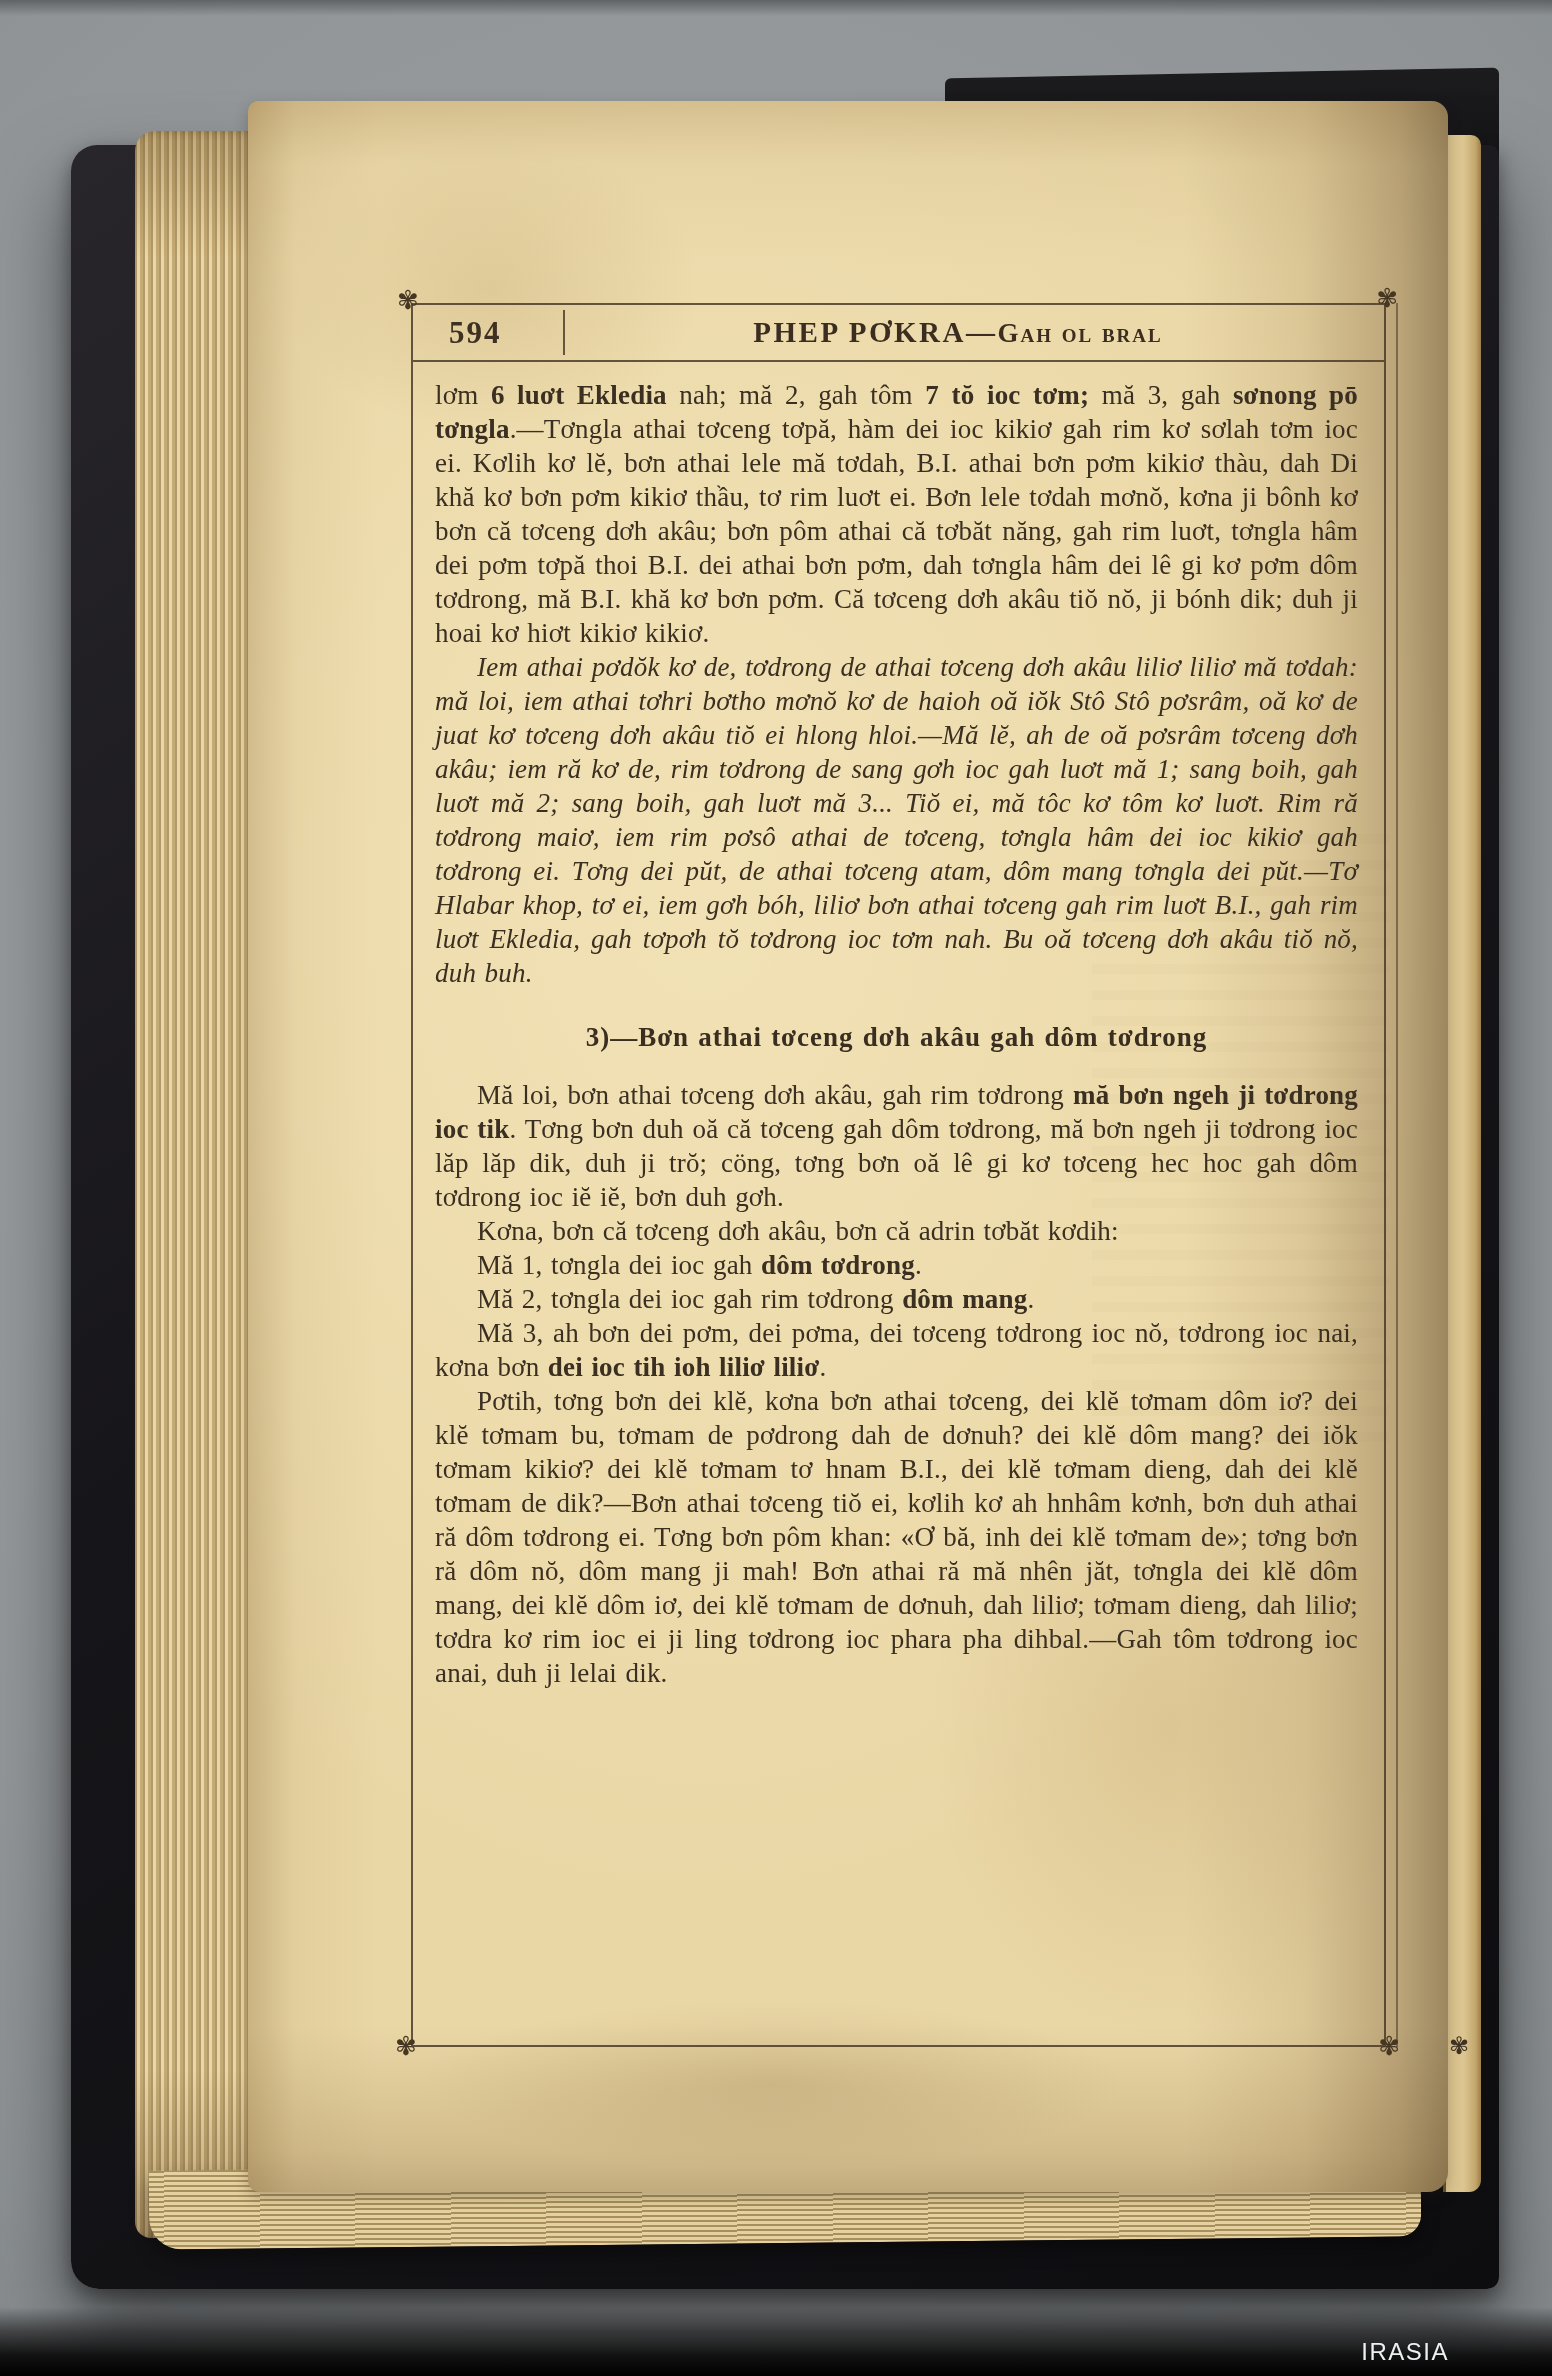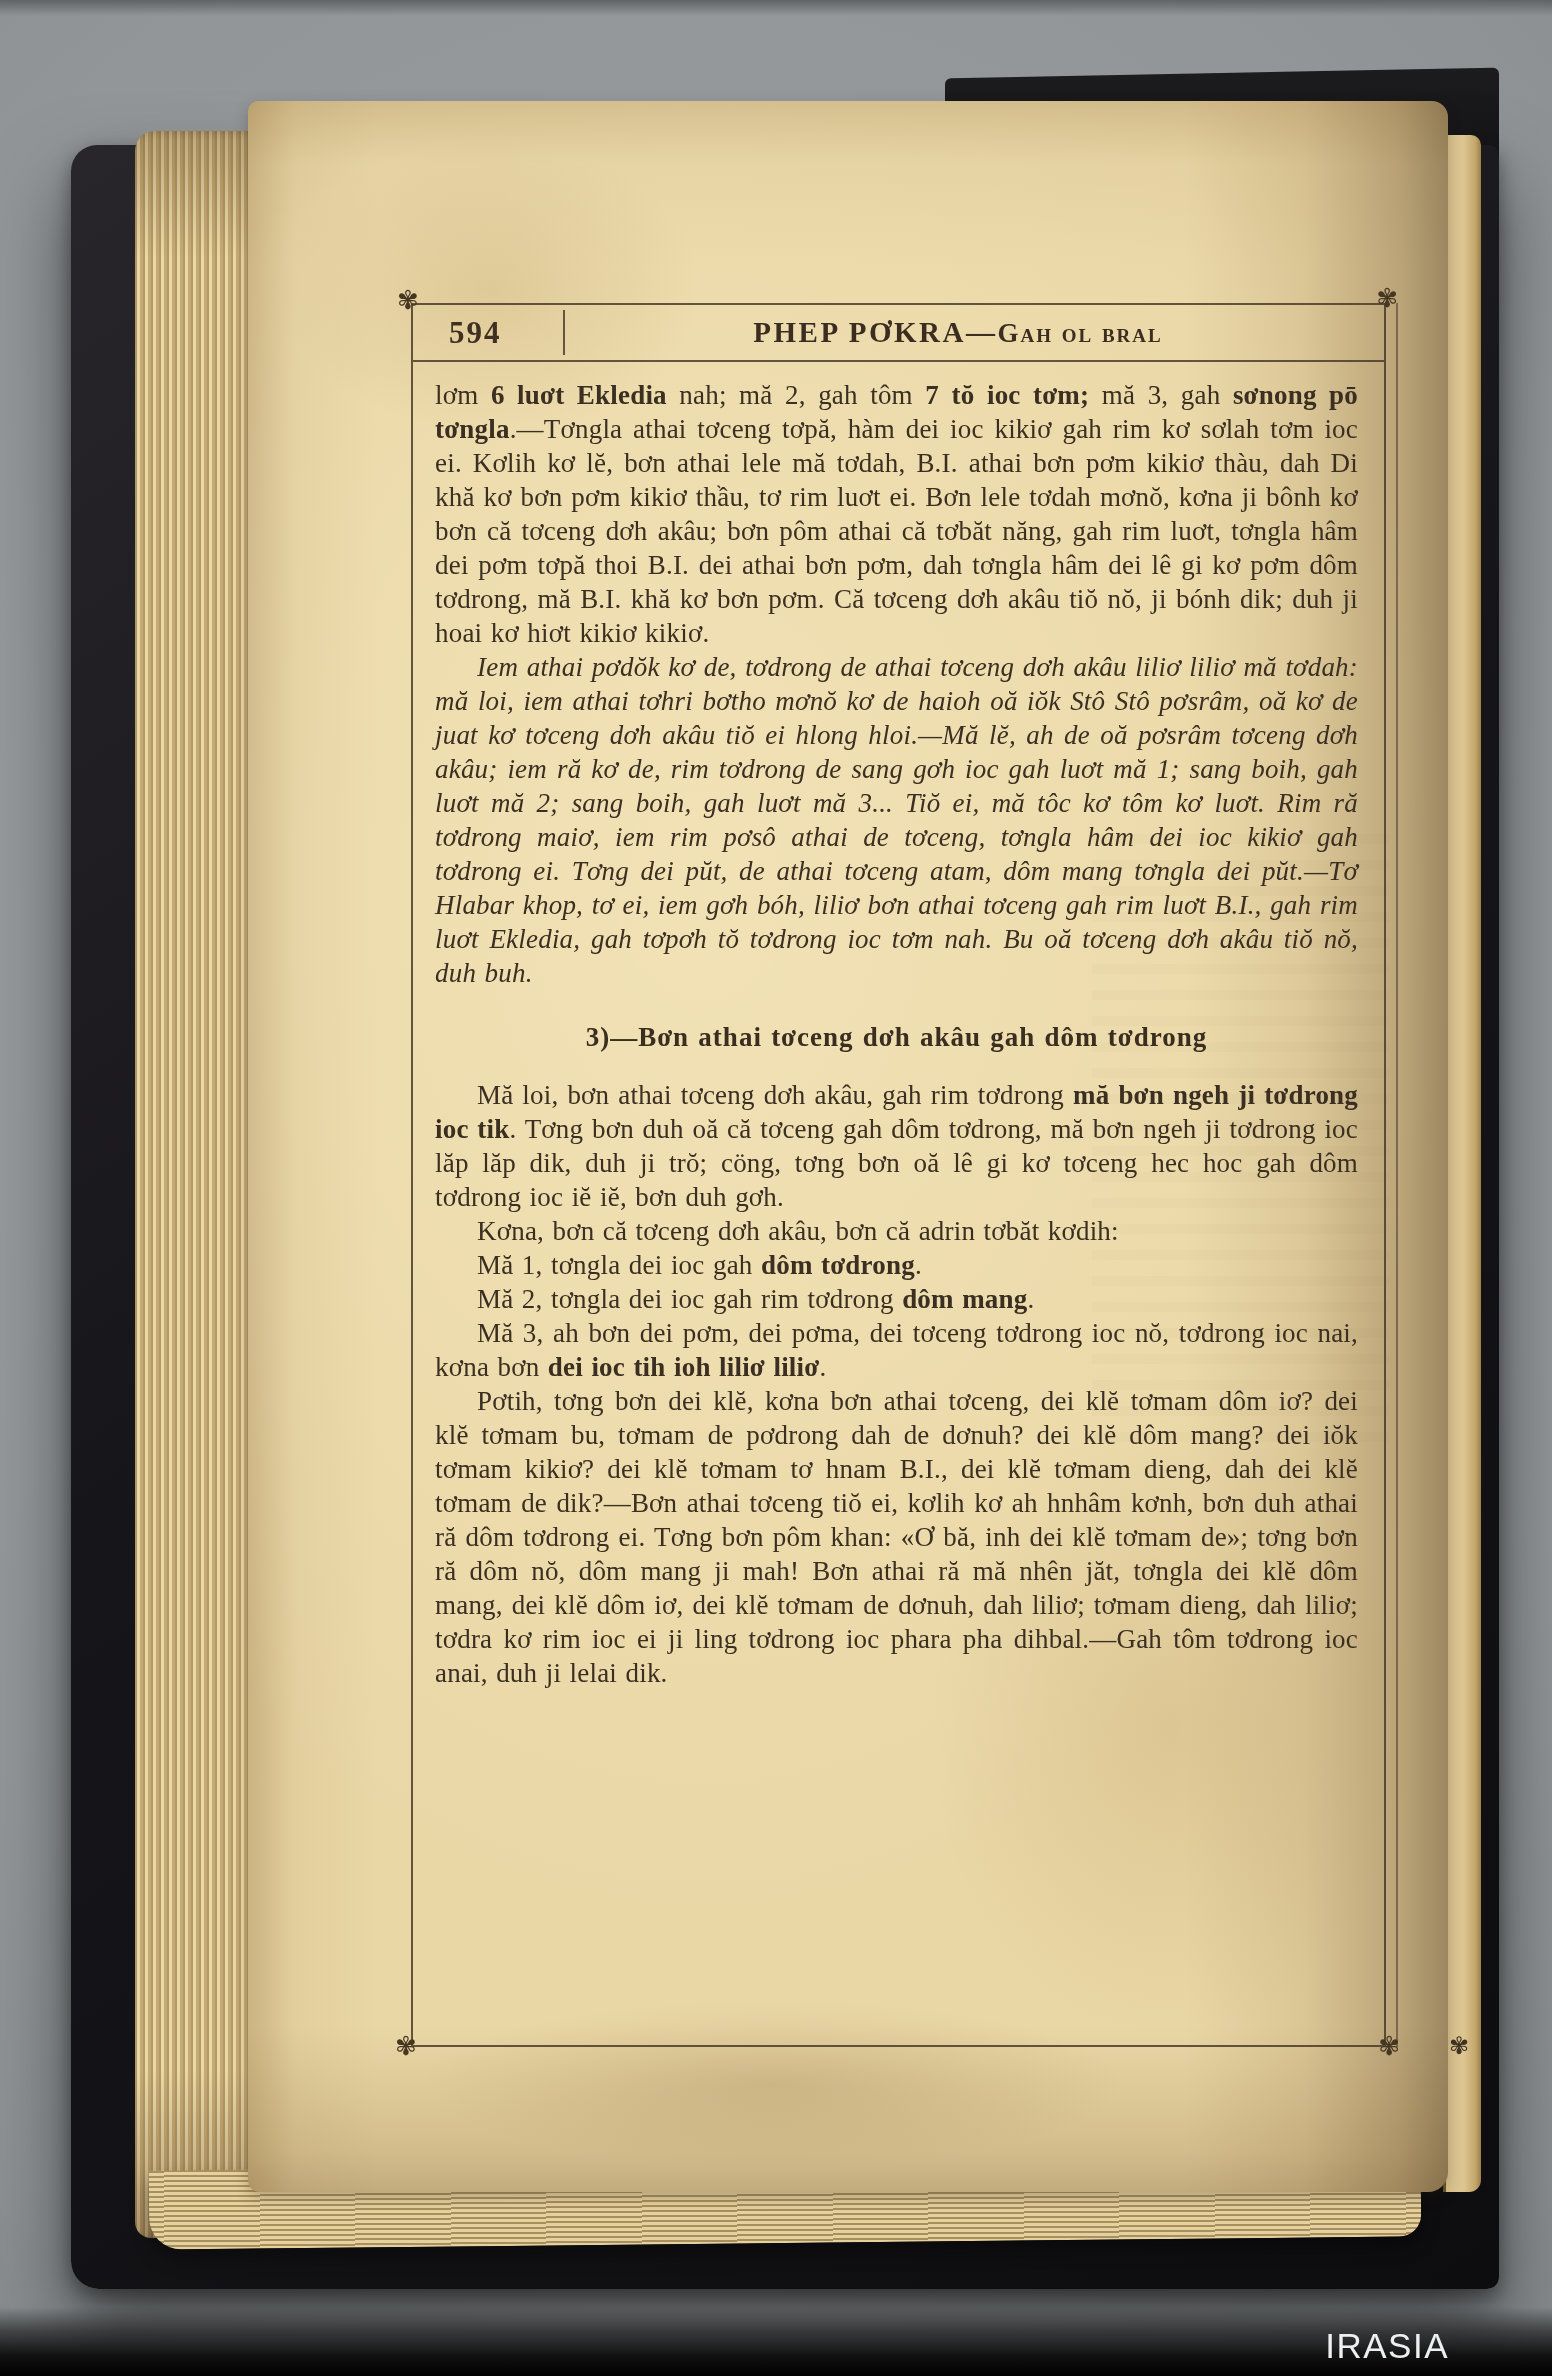--- a/index.html
+++ b/index.html
@@ -95,21 +95,21 @@
     color:#3a2f21;letter-spacing:0.2px;word-spacing:1.5px;}
   .content .para{margin:0;}
   .content .para.indent{text-indent:42px;}
   .content .heading{margin:30px 0 24px;text-align:center;font-weight:bold;font-size:27px;
     letter-spacing:1px;color:#3a2e20;}
   .content .b{font-weight:bold;}
   .content .i{font-style:italic;}
 
   
   .watermark{position:absolute;right:103px;bottom:10px;z-index:8;color:#edf0f2;
-    font-family:"Liberation Sans","DejaVu Sans",sans-serif;font-size:35px;letter-spacing:1.5px;}
+    font-family:"Liberation Sans","DejaVu Sans",sans-serif;font-size:24px;letter-spacing:1.5px;}
 </style>
 </head>
 <body>
 
 <div class="scene">
   <div class="photo-top"></div>
 
   <div class="cover-top"></div>
   <div class="cover"></div>
   <div class="page-stack-left"></div>

